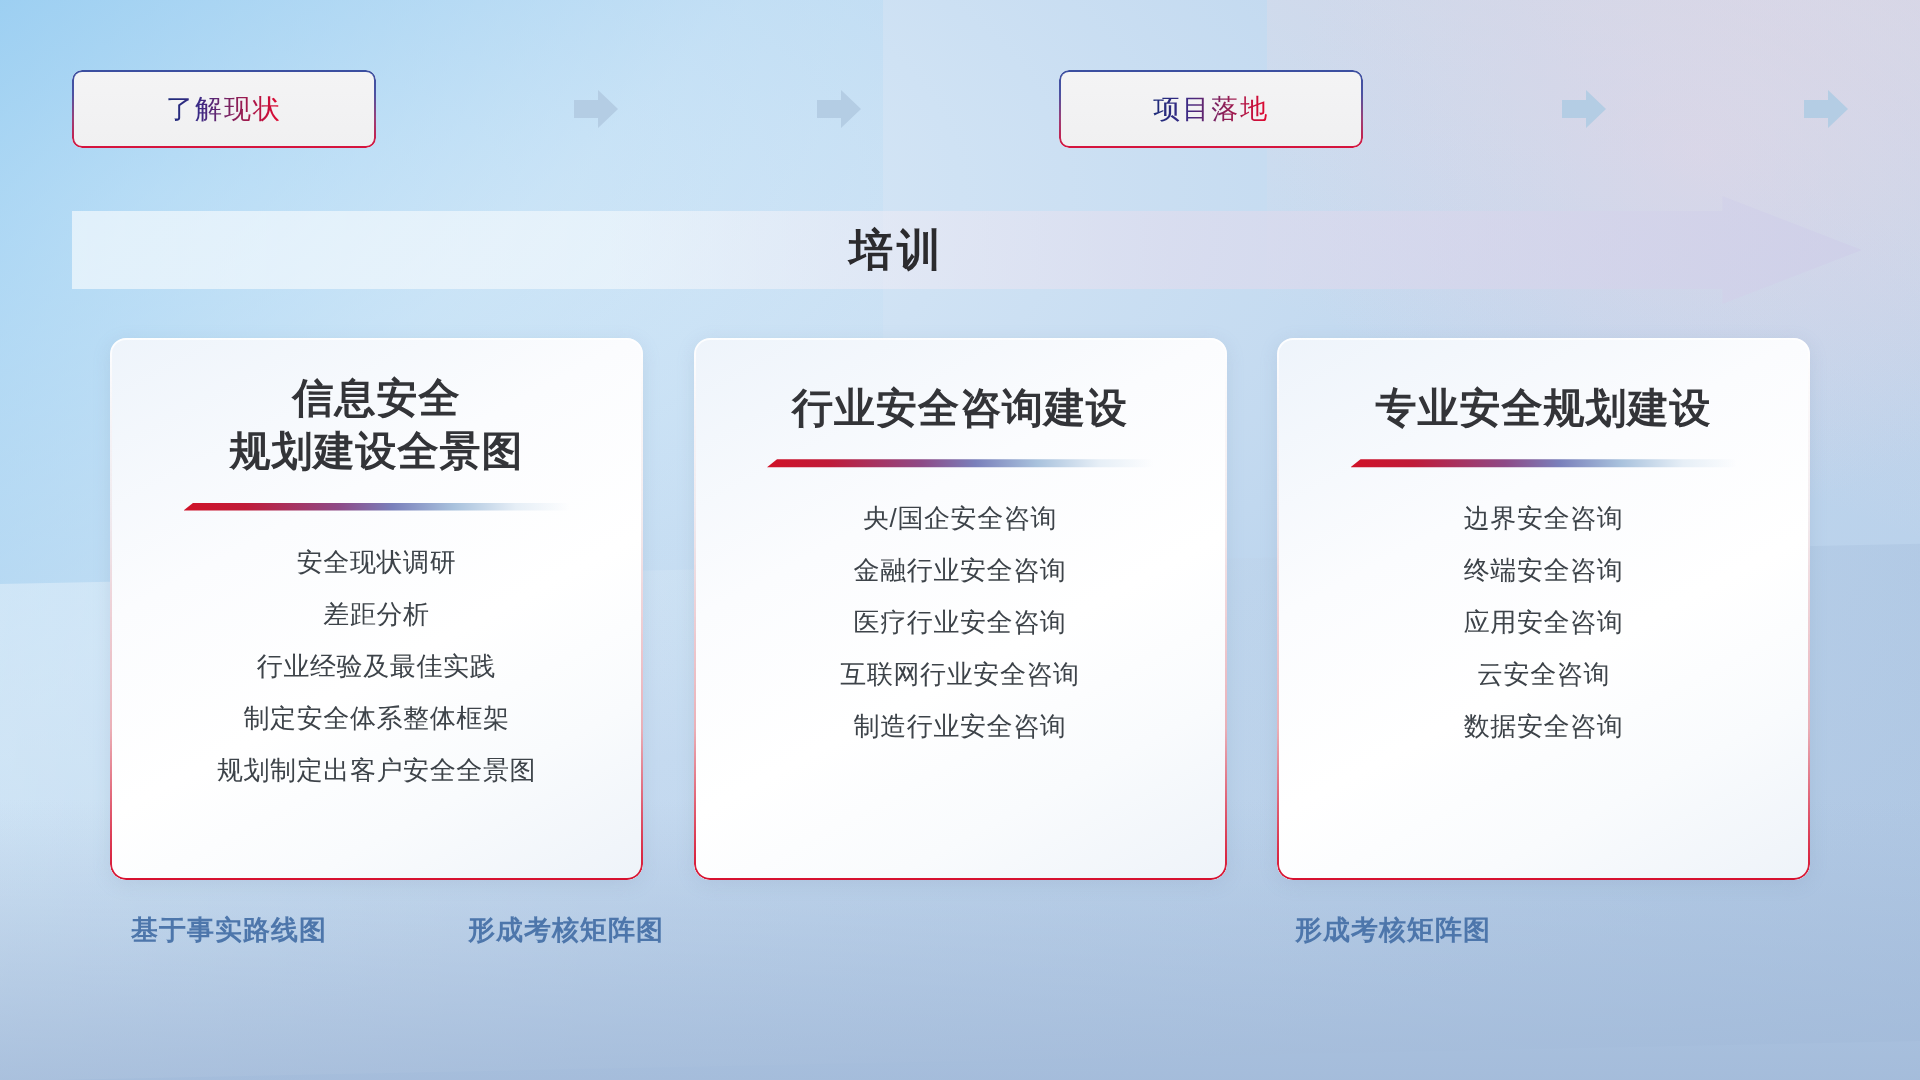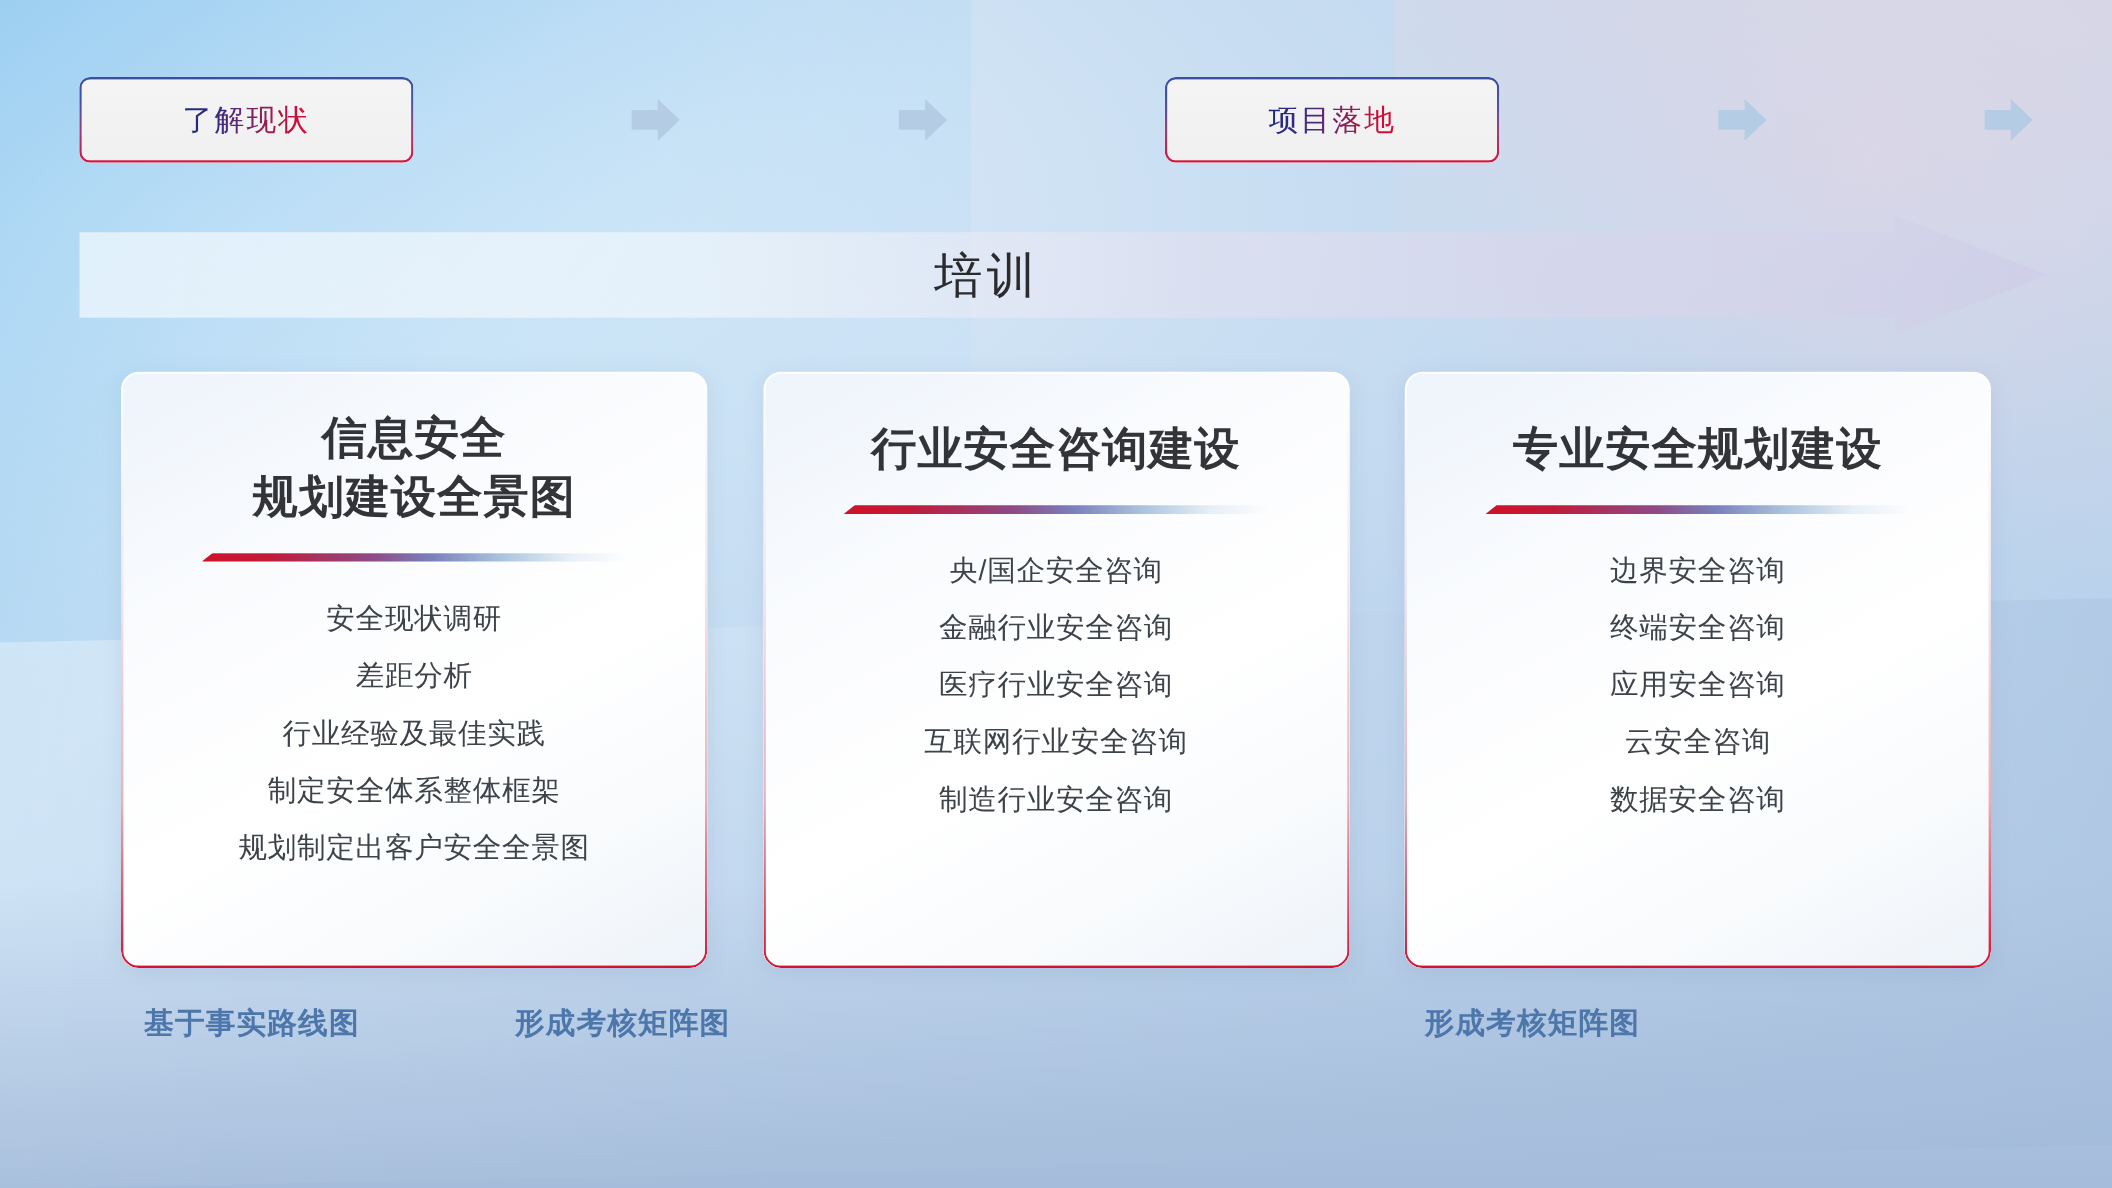--- a/index.html
+++ b/index.html
@@ -78,21 +78,21 @@
   #banner .shape{
     position:absolute; inset:0;
     background:linear-gradient(to right, rgba(255,255,255,.60) 0%, rgba(255,255,255,.50) 30%, rgba(222,220,238,.70) 62%, rgba(206,206,232,.72) 100%);
     -webkit-clip-path:polygon(0 14%,92.2% 14%,92.2% 0,100% 50%,92.2% 100%,92.2% 86%,0 86%);
     clip-path:polygon(0 14%,92.2% 14%,92.2% 0,100% 50%,92.2% 100%,92.2% 86%,0 86%);
   }
   #banner .title{
     position:absolute; left:0; right:0; top:0; bottom:0;
     display:flex; align-items:center; justify-content:center;
     padding-right:140px;
-    font-size:44px; font-weight:400; color:#2b2b2e; letter-spacing:4px;
+    font-size:44px; font-weight:700; color:#2b2b2e; letter-spacing:4px;
   }
 
   
   #cards{
     position:absolute; left:110px; top:338px; width:1700px; height:542px;
     display:flex; justify-content:space-between;
   }
   .card{
     position:relative; width:533px; height:542px; flex:0 0 auto;
     border-radius:16px;

